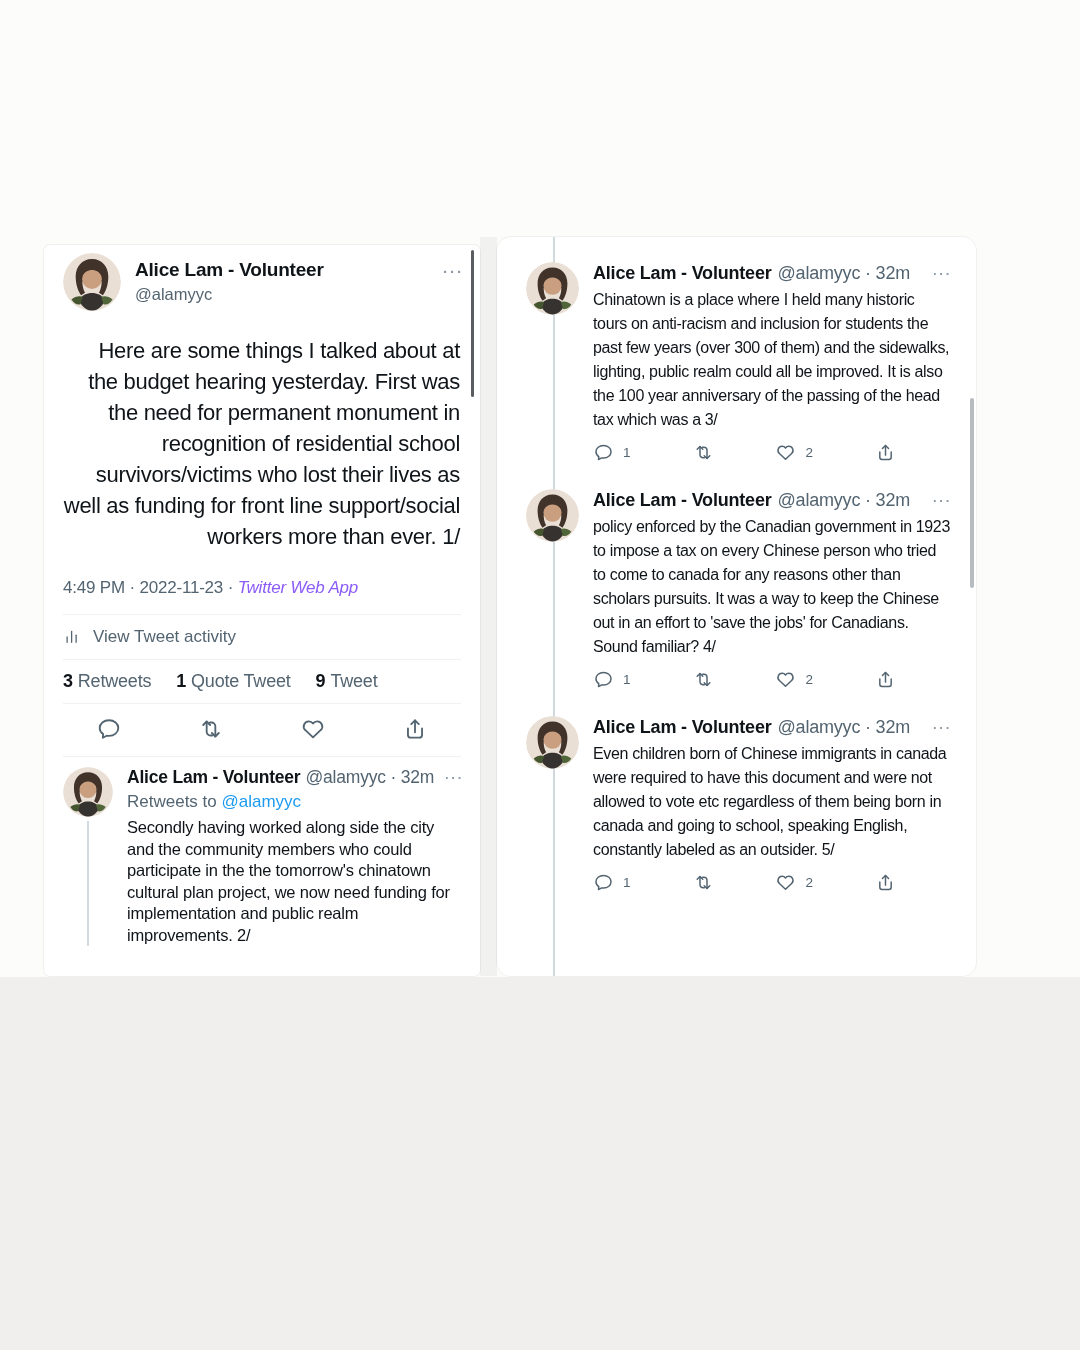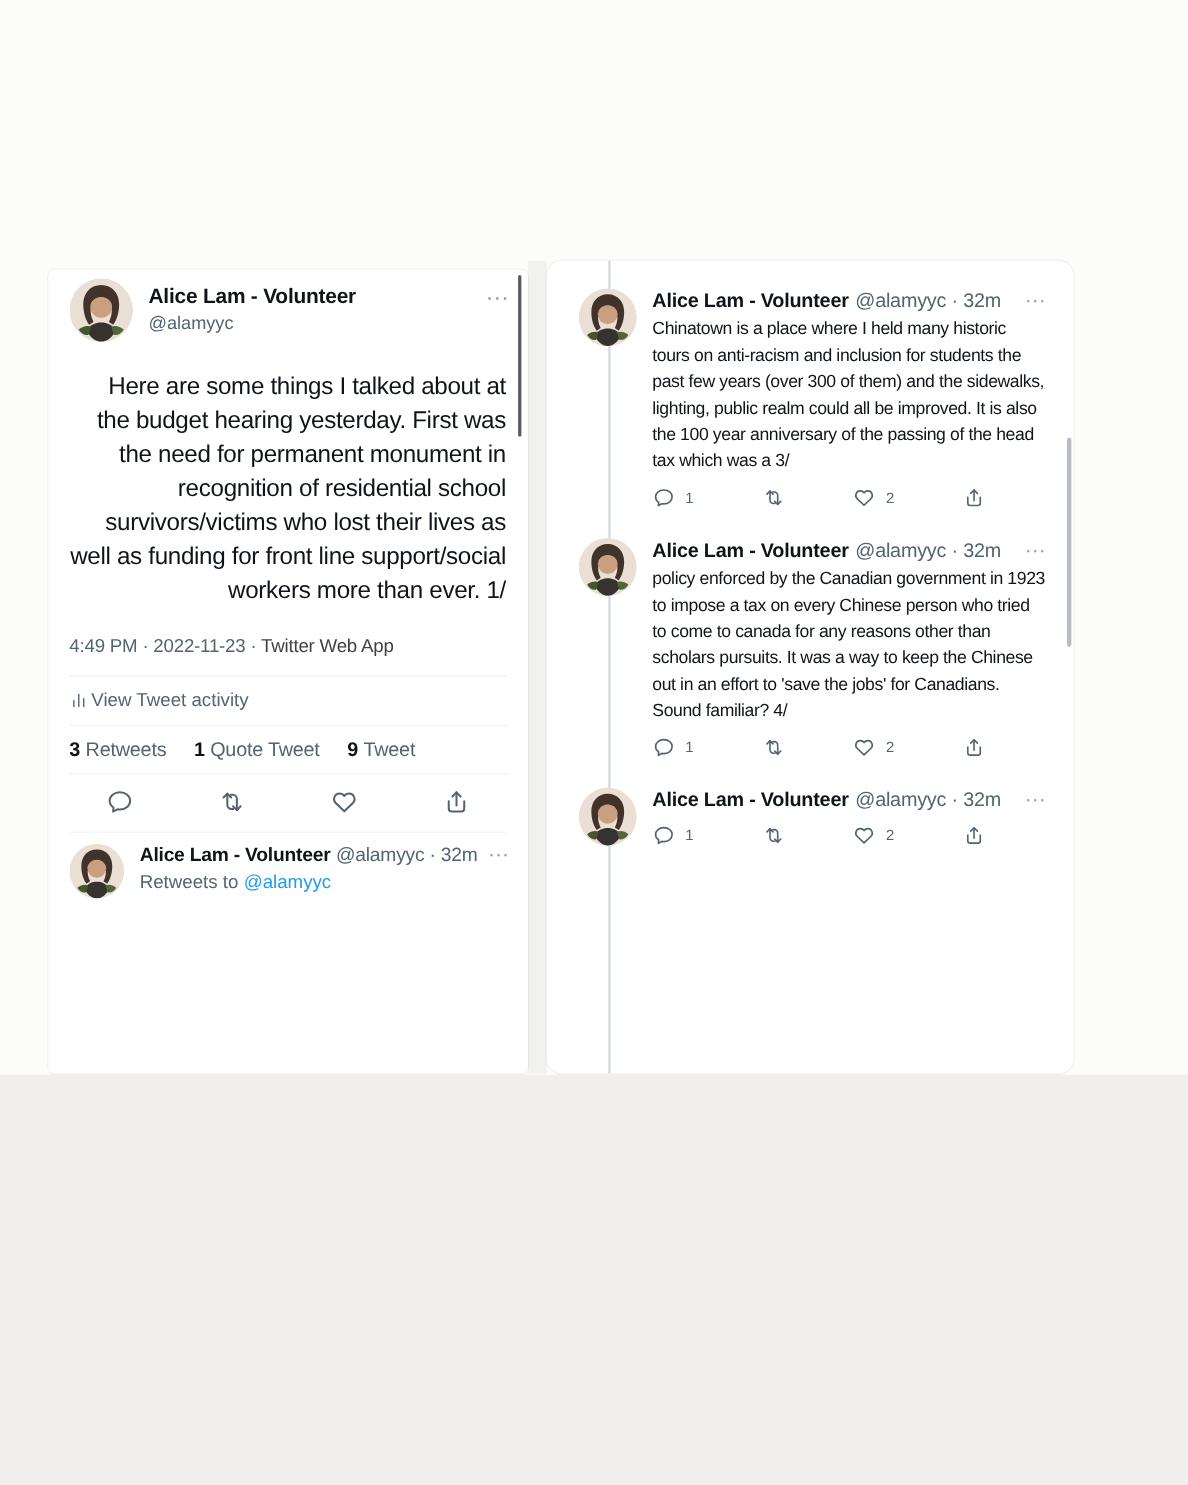--- a/index.html
+++ b/index.html
@@ -32,24 +32,24 @@
   .lc-header .avatar{width:58px;height:58px;}
   .lc-id{margin-left:14px;padding-top:6px;flex:1;}
   .lc-name{font-size:19px;font-weight:bold;color:#0f1419;letter-spacing:-0.2px;}
   .lc-handle{font-size:16.5px;color:#536471;margin-top:4px;}
   .more-btn{color:#8b98a5;font-size:15px;font-weight:bold;letter-spacing:2px;padding-top:10px;cursor:pointer;}
   .lc-body{
     margin:24px 20px 0 19px;
     font-size:22px;line-height:31px;letter-spacing:-0.3px;color:#0f1419;text-align:right;
   }
   .lc-time{margin:26px 20px 0 19px;font-size:17px;color:#536471;letter-spacing:-0.2px;}
-  .lc-time .src-link{color:#404040;text-decoration:none;}
+  .lc-time .src-link{color:#8b5cf6;text-decoration:none;font-style:italic;}
   .divider{border:none;border-top:1px solid #eff1f2;margin:0 19px;}
   .divider.mt{margin-top:16px;}
-  .lc-activity{display:flex;align-items:center;gap:2px;padding:12px 19px;color:#536471;font-size:17px;}
+  .lc-activity{display:flex;align-items:center;gap:12px;padding:12px 19px;color:#536471;font-size:17px;}
   .lc-activity svg{width:18px;height:18px;}
   .lc-stats{display:flex;gap:25px;padding:11px 19px;font-size:18px;letter-spacing:-0.2px;}
   .stat{color:#536471;}
   .stat b{color:#0f1419;font-weight:bold;margin-right:5px;}
   .lc-actions{display:flex;justify-content:space-between;padding:12px 52px 14px 52px;color:#536471;}
   .lc-actions svg{width:26px;height:26px;cursor:pointer;}
 
   .reply{display:flex;padding:10px 16px 0 19px;}
   .reply-gutter{width:50px;flex:none;display:flex;flex-direction:column;align-items:center;}
   .reply-gutter .avatar{width:50px;height:50px;}
@@ -195,20 +195,21 @@
     </div>
     <div class="reply-content">
       <div class="reply-head">
         <span class="reply-name">Alice Lam - Volunteer</span>
         <span class="reply-meta">@alamyyc · 32m</span>
         <span class="more-btn">···</span>
       </div>
       <div class="replying-to">
         <span>Retweets to </span><a href="#">@alamyyc</a>
       </div>
+      <div class="reply-body">Secondly having worked along side the city and the community members who could participate in the the tomorrow's chinatown cultural plan project, we now need funding for implementation and public realm improvements. 2/</div>
     </div>
   </div>
 
   <div class="scrollbar-left"></div>
 </section>
 
 <section class="card card-right">
   <div class="rc-threadline"></div>
 
   <article class="tweet first">
@@ -296,20 +297,21 @@
       <svg class="avatar">
           <use href="#sym-avatar"></use>
         </svg>
     </div>
     <div class="tweet-content">
       <div class="tweet-head">
         <span class="tweet-name">Alice Lam - Volunteer</span>
         <span class="tweet-meta">@alamyyc · 32m</span>
         <span class="more-btn">···</span>
       </div>
+      <div class="tweet-body">Even children born of Chinese immigrants in canada were required to have this document and were not allowed to vote etc regardless of them being born in canada and going to school, speaking English, constantly labeled as an outsider. 5/</div>
       <div class="tweet-actions">
         <span class="act">
             <svg>
               <use href="#sym-reply"></use>
             </svg>
             <span class="act-count">1</span>
           </span>
         <span class="act">
             <svg>
               <use href="#sym-retweet"></use>

